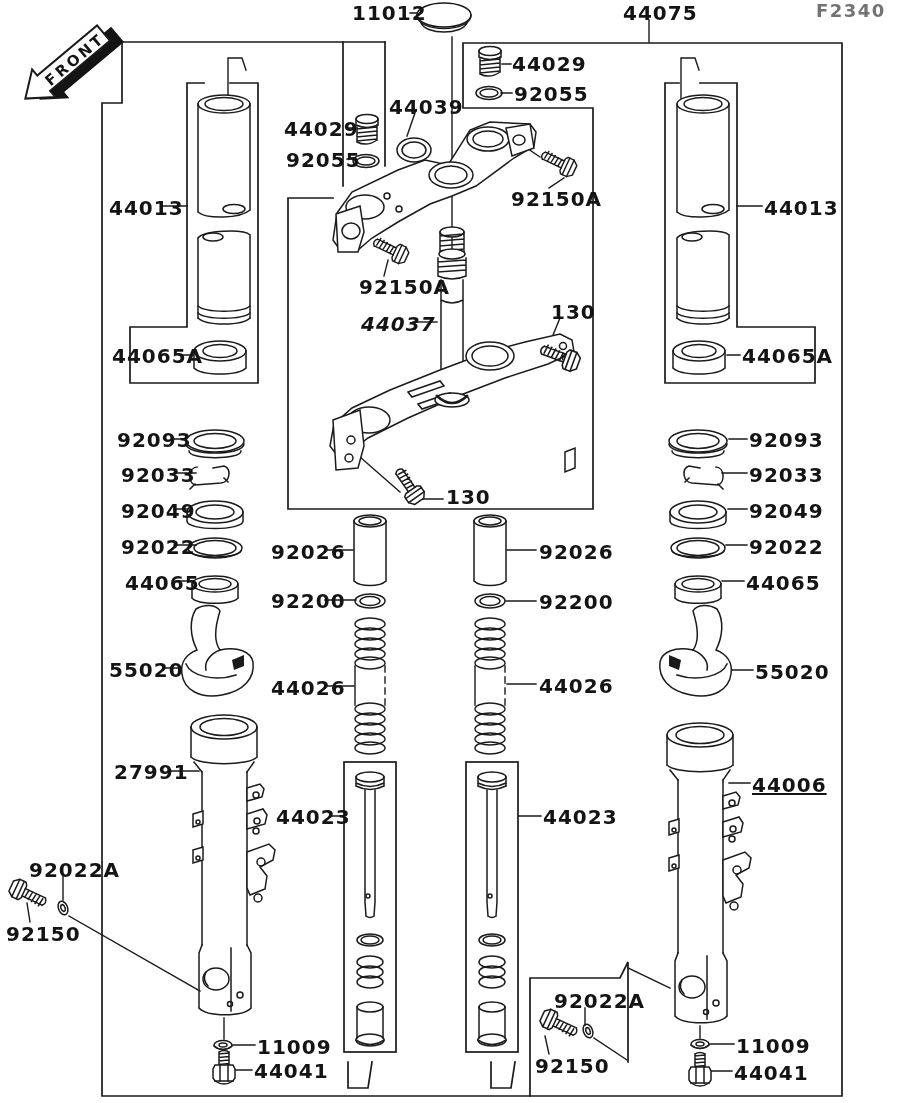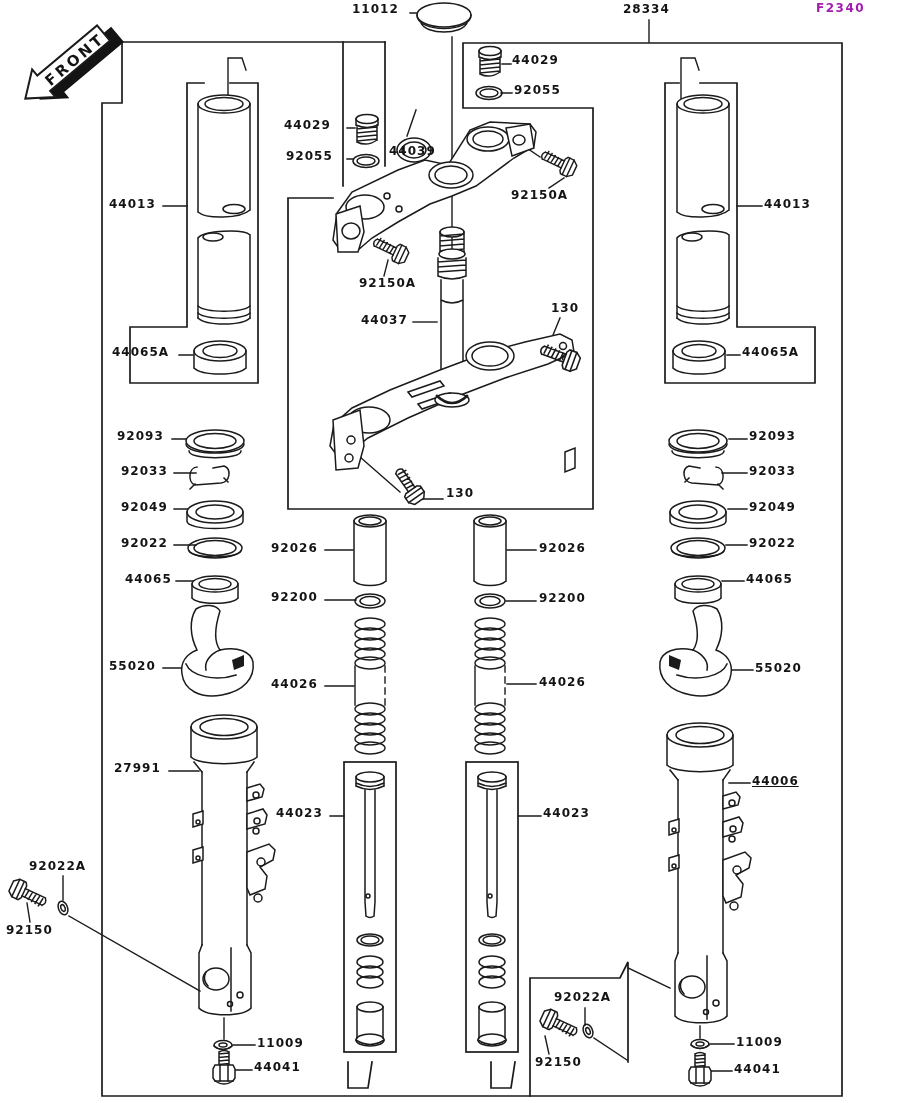--- a/index.html
+++ b/index.html
@@ -1,22 +1,22 @@
 <!DOCTYPE html>
 <html><head>
 <meta charset="utf-8">
 <style>
   html,body{margin:0;padding:0;background:#e9e9e9;}
   #fiche{position:relative;width:914px;height:1103px;background:#ffffff;overflow:hidden;
          font-family:"DejaVu Sans","Liberation Sans",sans-serif;}
   #diagram-svg{position:absolute;left:0;top:0;}
   #labels-layer{position:absolute;left:0;top:0;width:100%;height:100%;}
-  .part-label{position:absolute;font-weight:bold;font-size:12px;letter-spacing:1px;
+  .part-label{position:absolute;font-weight:bold;font-size:20px;letter-spacing:1px;
               color:#141414;white-space:nowrap;line-height:1;}
-  .part-label.light{font-weight:bold;font-size:12px;letter-spacing:1.5px;color:#a21caf;}
+  .part-label.light{font-weight:bold;font-size:18px;letter-spacing:1.5px;color:#737373;}
 </style>
 </head>
 <body>
 
 <div id="fiche">
 
 <svg id="diagram-svg" width="914" height="1103" viewBox="0 0 914 1103" stroke="#1b1b1b" fill="none" stroke-width="1.5" stroke-linecap="square">
 
   <defs>
     <g id="plug44029">
@@ -259,32 +259,32 @@
   <use href="#washer-small" transform="translate(588,1031)"></use>
 
   <use href="#washer11009" transform="translate(223,1045)"></use>
   <use href="#bolt44041" transform="translate(224,1052)"></use>
   <use href="#washer11009" transform="translate(700,1044)"></use>
   <use href="#bolt44041" transform="translate(700,1054)"></use>
 </svg>
 
 <div id="labels-layer">
       <div class="part-label" style="left: 352px; top: 3px;">11012</div>
-      <div class="part-label" style="left: 623px; top: 3px;">28334</div>
+      <div class="part-label" style="left: 623px; top: 3px;">44075</div>
       <div class="part-label light" style="left: 816px; top: 2px;">F2340</div>
       <div class="part-label" style="left: 284px; top: 119px;">44029</div>
       <div class="part-label" style="left: 286px; top: 150px;">92055</div>
-      <div class="part-label" style="left: 389px; top: 97px; margin-top: 48px;">44039</div>
+      <div class="part-label" style="left: 389px; top: 97px;">44039</div>
       <div class="part-label" style="left: 512px; top: 54px;">44029</div>
       <div class="part-label" style="left: 514px; top: 84px;">92055</div>
       <div class="part-label" style="left: 511px; top: 189px;">92150A</div>
       <div class="part-label" style="left: 109px; top: 198px;">44013</div>
       <div class="part-label" style="left: 764px; top: 198px;">44013</div>
       <div class="part-label" style="left: 359px; top: 277px;">92150A</div>
-      <div class="part-label" style="left: 361px; top: 314px;">44037</div>
+      <div class="part-label" style="left: 361px; top: 314px; font-style: italic;">44037</div>
       <div class="part-label" style="left: 551px; top: 302px;">130</div>
       <div class="part-label" style="left: 446px; top: 487px;">130</div>
       <div class="part-label" style="left: 112px; top: 346px;">44065A</div>
       <div class="part-label" style="left: 742px; top: 346px;">44065A</div>
       <div class="part-label" style="left: 117px; top: 430px;">92093</div>
       <div class="part-label" style="left: 121px; top: 465px;">92033</div>
       <div class="part-label" style="left: 121px; top: 501px;">92049</div>
       <div class="part-label" style="left: 121px; top: 537px;">92022</div>
       <div class="part-label" style="left: 125px; top: 573px;">44065</div>
       <div class="part-label" style="left: 109px; top: 660px;">55020</div>

